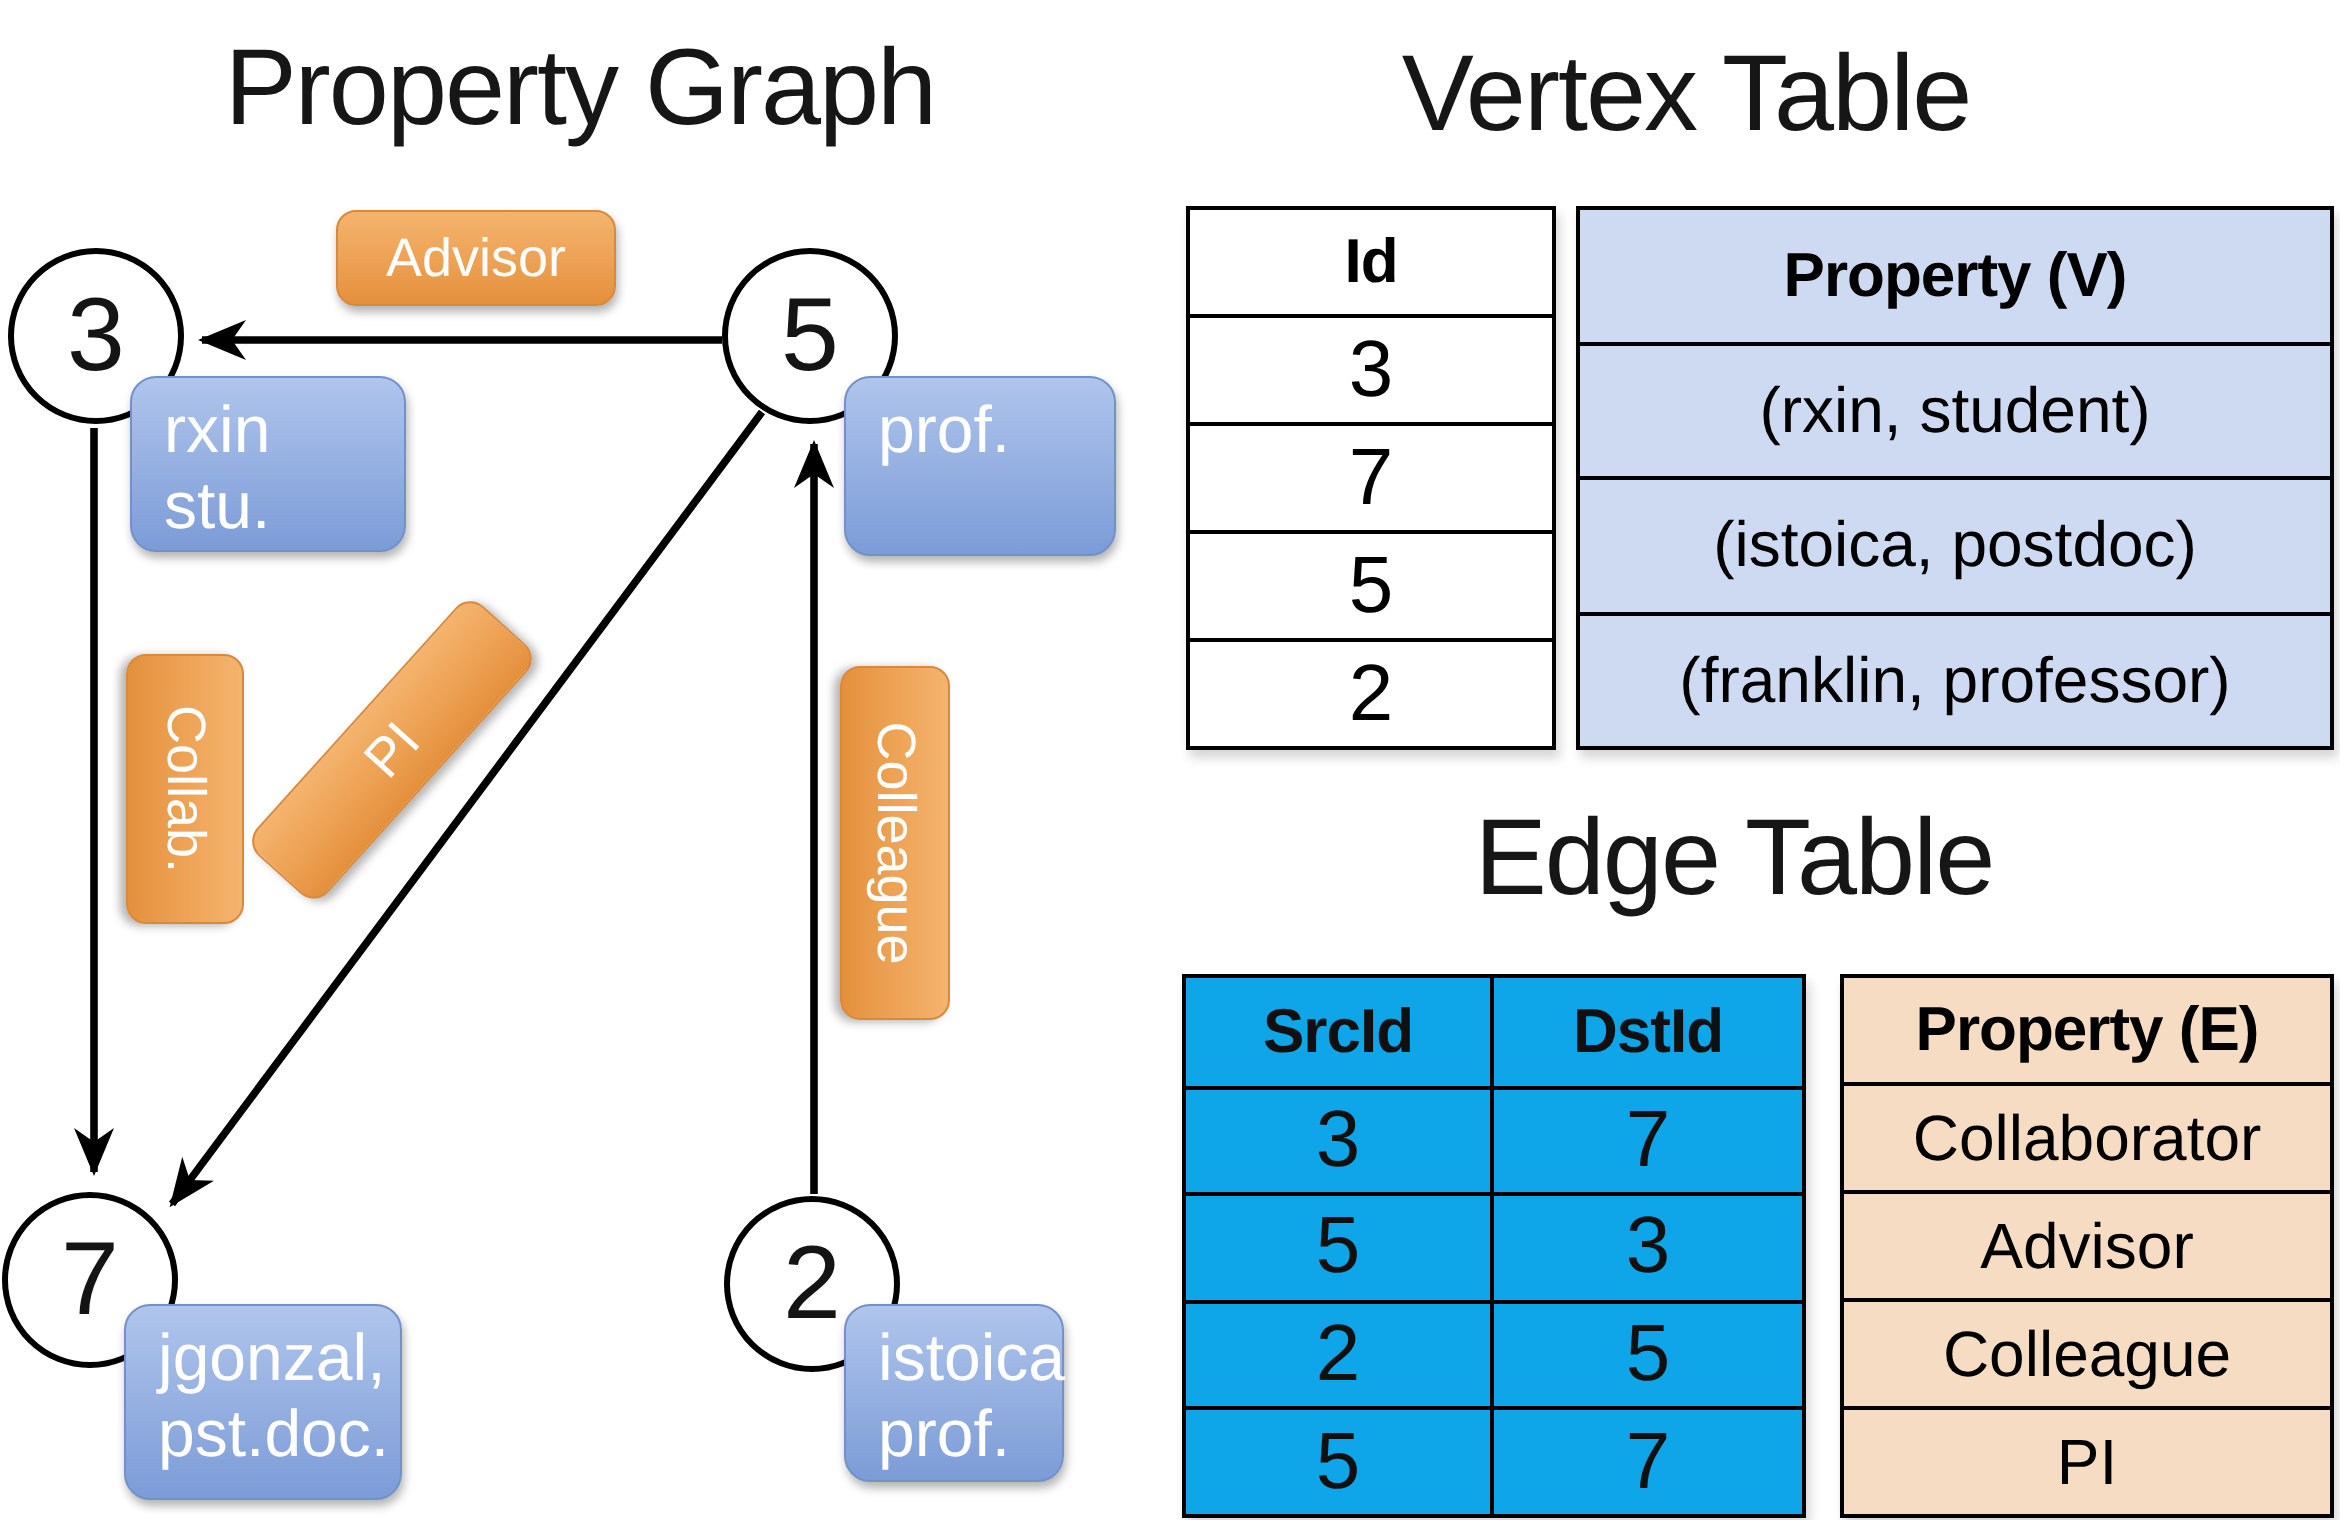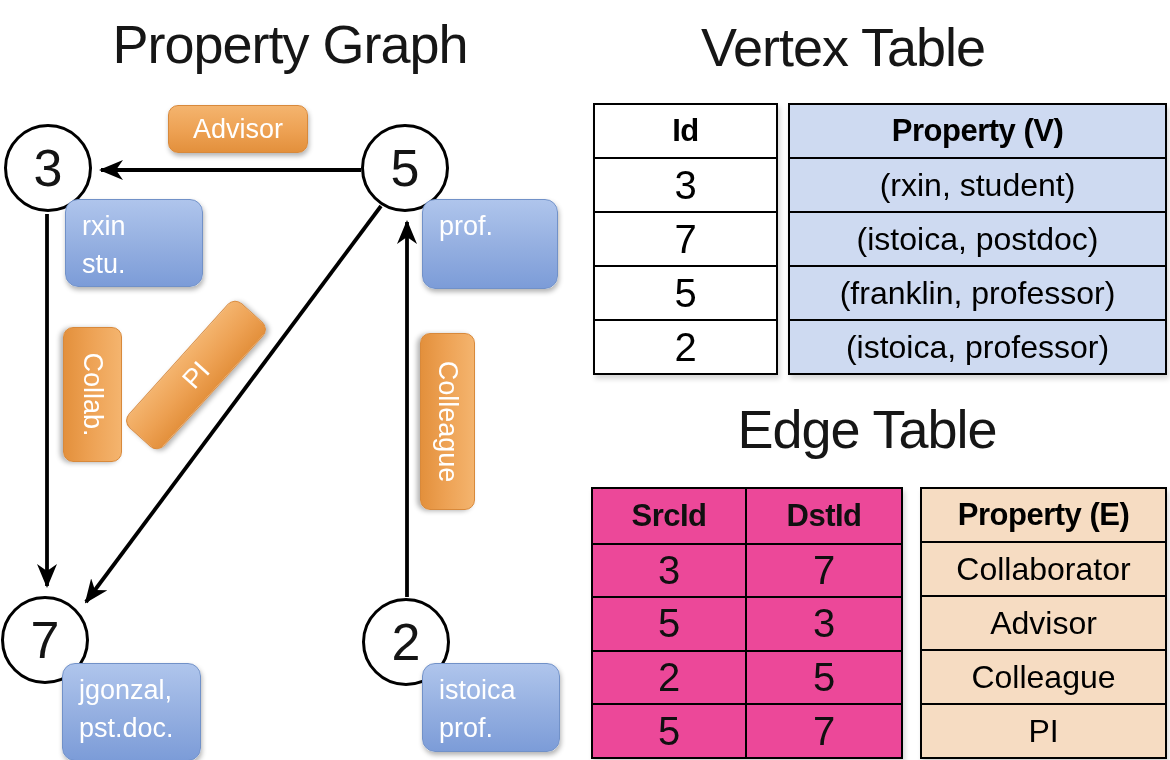--- a/index.html
+++ b/index.html
@@ -15,21 +15,21 @@
   .node {
     position:absolute; width:88px; height:88px; box-sizing:border-box;
     border:3.5px solid #000; border-radius:50%; background:#fff; z-index:2;
     display:flex; align-items:center; justify-content:center;
     font-size:52px; color:#141414;
   }
   .vbox {
     position:absolute; z-index:3; box-sizing:border-box; border-radius:13px;
     background:linear-gradient(180deg,#AFC5EC 0%, #93AEE0 55%, #7C9CD8 100%);
     border:1px solid #7191C8; box-shadow:1px 3px 5px rgba(0,0,0,0.30);
-    color:#fff; font-size:27px; line-height:38px; padding:7px 8px 0 16px;margin-top:11px;
+    color:#fff; font-size:33px; line-height:38px; padding:7px 8px 0 16px;
   }
   .ebox {
     position:absolute; z-index:3; box-sizing:border-box; border-radius:10px;
     background:linear-gradient(180deg,#F4B46E 0%, #EDA153 55%, #E3903C 100%);
     border:1px solid #D8893B; box-shadow:1px 3px 5px rgba(0,0,0,0.30);
     color:#fff; font-size:27px; display:flex; align-items:center; justify-content:center;
     white-space:nowrap;
   }
   .tbl {
     position:absolute; box-sizing:border-box; border:2.5px solid #000;
@@ -37,21 +37,21 @@
     box-shadow:2px 4px 5px rgba(0,0,0,0.16);
   }
   .tbl .c {
     flex:1; display:flex; align-items:center; justify-content:center;
     font-size:32px; color:#000000; white-space:nowrap; overflow:hidden;
   }
   .tbl .c + .c { border-top:2.5px solid #000; }
   .grid2 {
     position:absolute; box-sizing:border-box; border:2.5px solid #000;
     display:grid; grid-template-columns:1fr 1fr; grid-auto-rows:1fr; z-index:2;
-    background:#ec4899; box-shadow:2px 4px 5px rgba(0,0,0,0.16);
+    background:#0ea5e9; box-shadow:2px 4px 5px rgba(0,0,0,0.16);
   }
   .grid2 .c {
     display:flex; align-items:center; justify-content:center;
     font-size:32px; color:#101010; white-space:nowrap;
   }
   .grid2 .c:nth-child(odd) { border-right:2.5px solid #000; }
   .grid2 .c:nth-child(n+3) { border-top:2.5px solid #000; }
   .hdr { font-weight:bold; font-size:31px !important; letter-spacing:-0.5px; }
   .num { font-size:40px !important; }
   .fill-v { background:#CEDAF1; }
@@ -97,21 +97,21 @@
     <div>rxin</div>
     <div>stu.</div>
   </div>
   <div class="vbox" style="left:422px; top:188px; width:136px; height:90px;">
     <div>prof.</div>
   </div>
   <div class="vbox" style="left:62px; top:652px; width:139px; height:98px;">
     <div>jgonzal,</div>
     <div>pst.doc.</div>
   </div>
-  <div class="vbox" style="left:422px; top:652px; width:138px; height:89px;">
+  <div class="vbox" style="left:422px; top:652px; width:110px; height:89px;">
     <div>istoica</div>
     <div>prof.</div>
   </div>
 
   <div class="ebox" style="left:168px; top:105px; width:140px; height:48px;">Advisor</div>
   <div class="ebox rot90" style="left:25px; top:365px; width:135px; height:59px;">Collab.</div>
   <div class="ebox rotPI" style="left:112px; top:351px; width:168px; height:48px;">PI</div>
   <div class="ebox rot90" style="left:359px; top:394px; width:177px; height:55px;">Colleague</div>
 
   <div class="tbl" style="left:593px; top:103px; width:185px; height:272px; background:#fff;">
@@ -120,21 +120,20 @@
     <div class="c num">7</div>
     <div class="c num">5</div>
     <div class="c num">2</div>
   </div>
 
   <div class="tbl fill-v" style="left:788px; top:103px; width:379px; height:272px;">
     <div class="c hdr">Property (V)</div>
     <div class="c">(rxin, student)</div>
     <div class="c">(istoica, postdoc)</div>
     <div class="c">(franklin, professor)</div>
-    <div class="c">(istoica, professor)</div>
   </div>
 
   <div class="grid2" style="left:591px; top:487px; width:312px; height:272px;">
     <div class="c hdr">SrcId</div>
     <div class="c hdr">DstId</div>
     <div class="c num">3</div>
     <div class="c num">7</div>
     <div class="c num">5</div>
     <div class="c num">3</div>
     <div class="c num">2</div>

